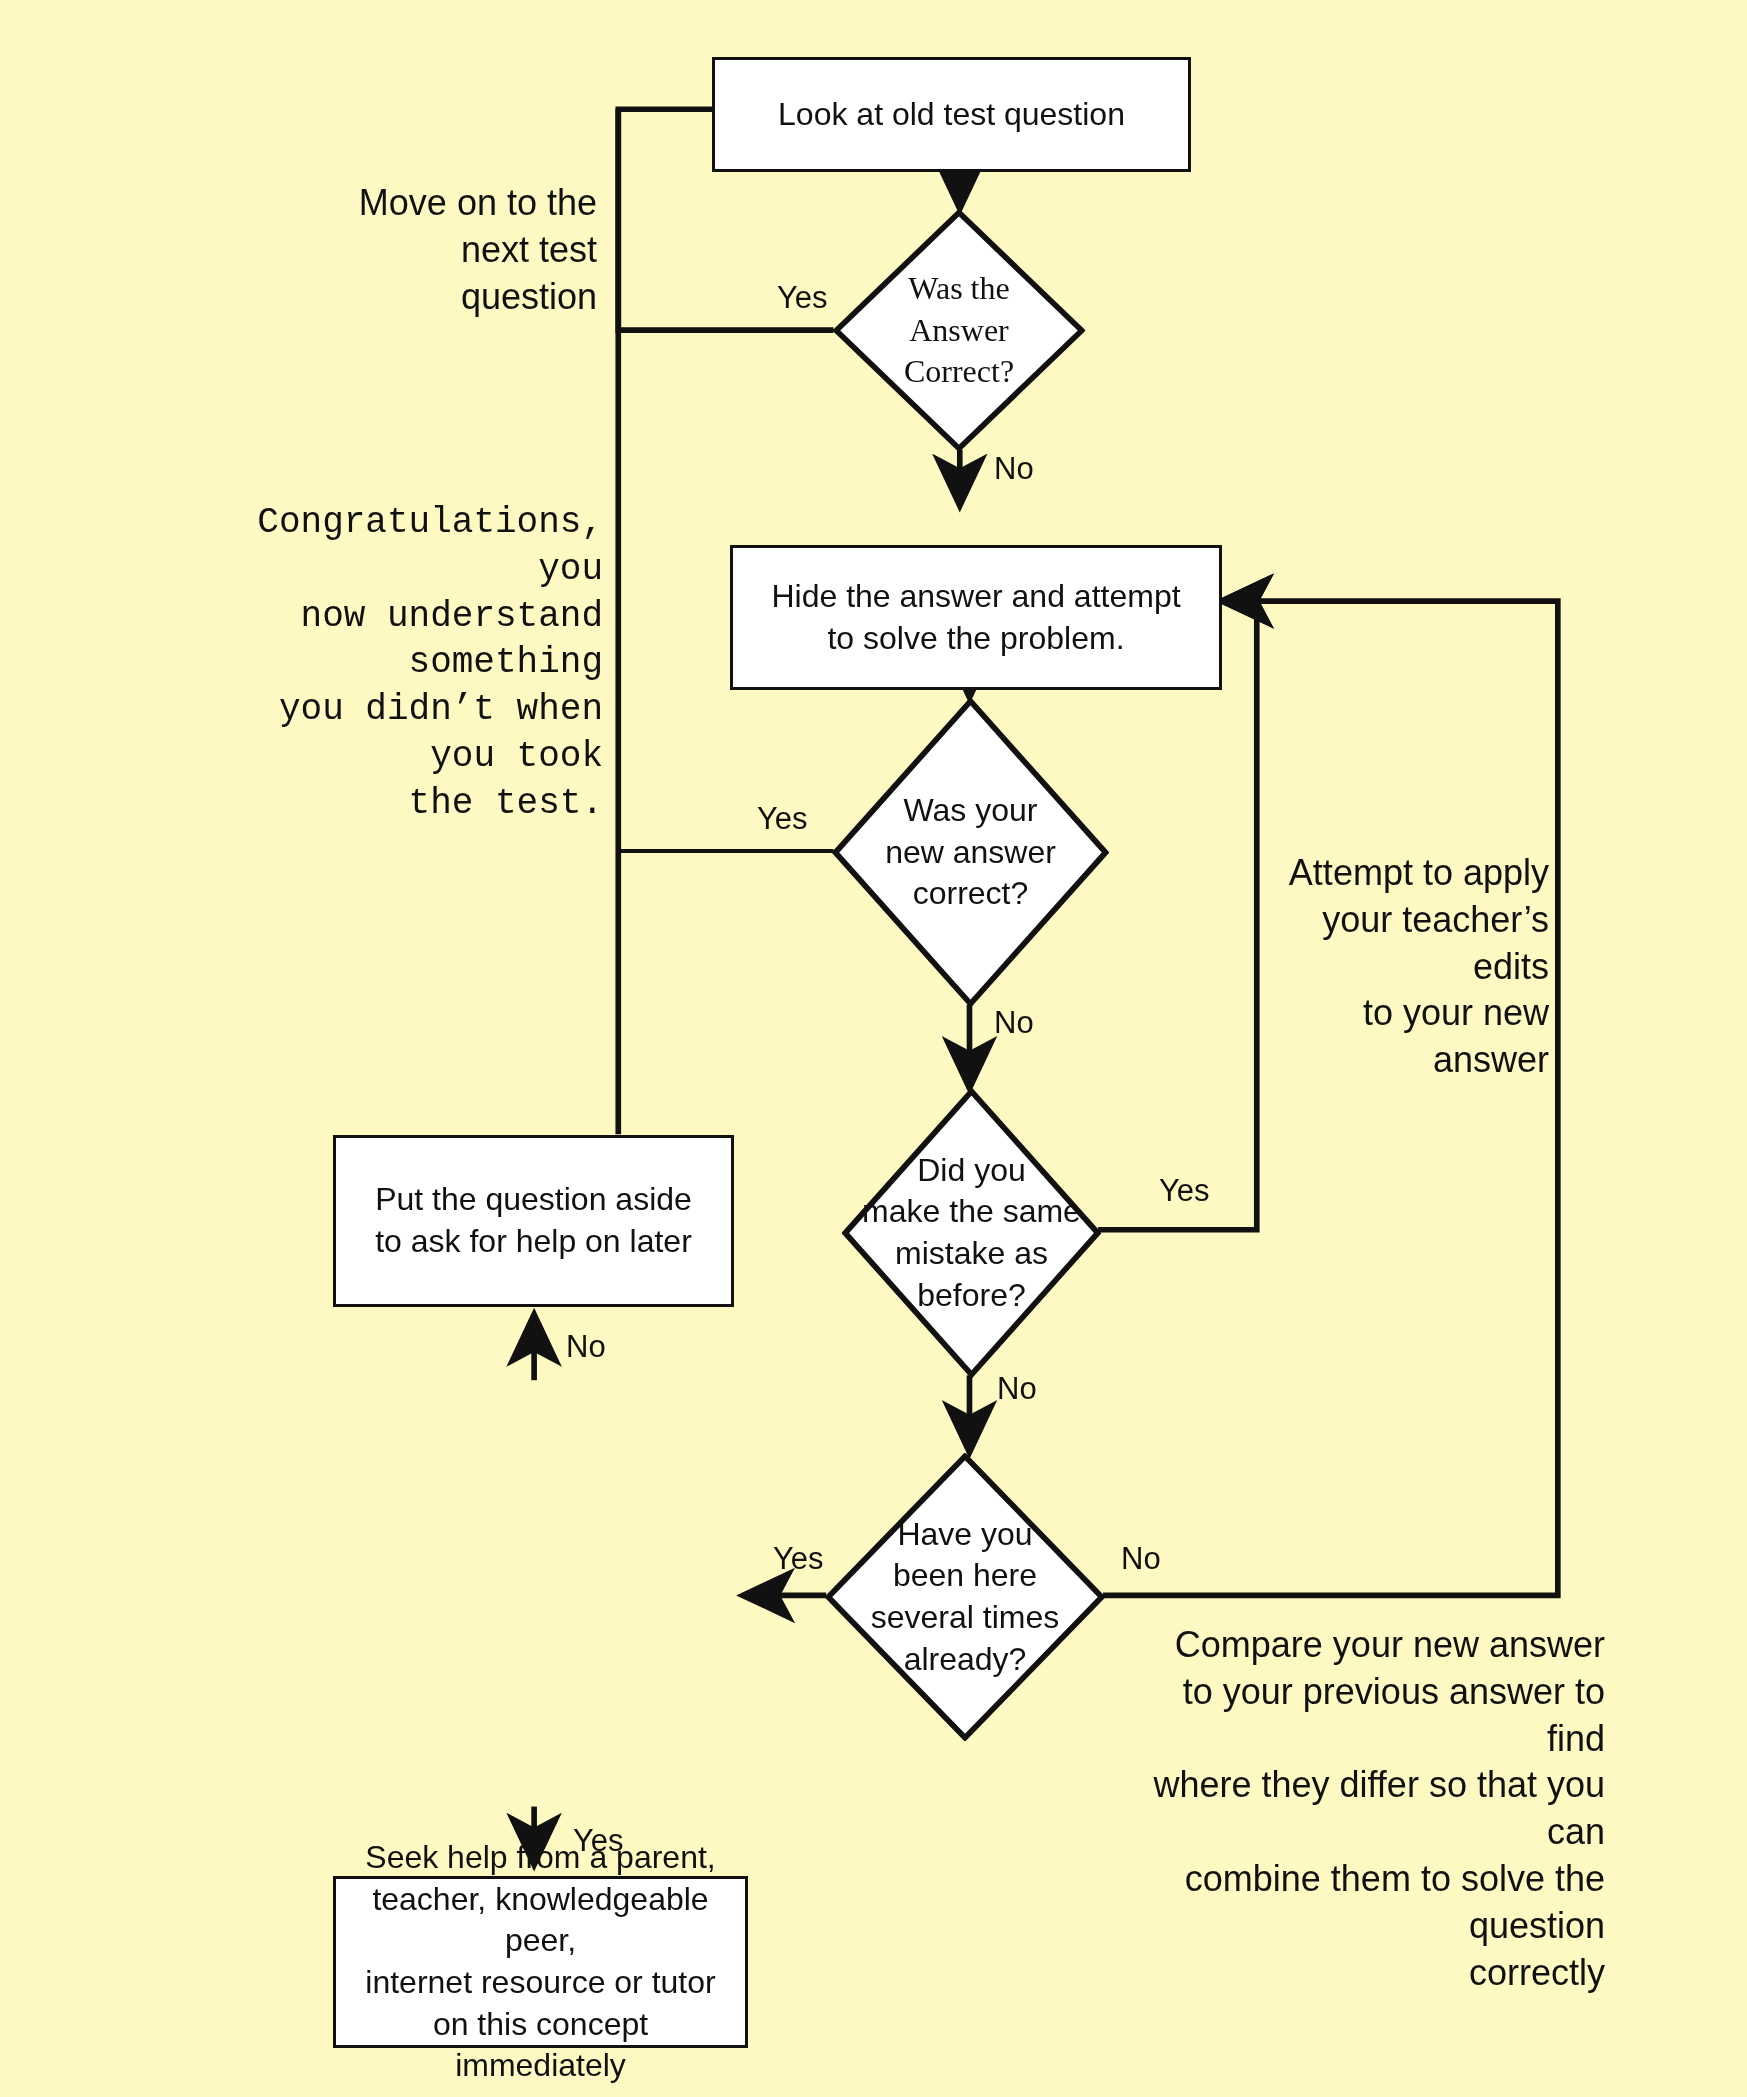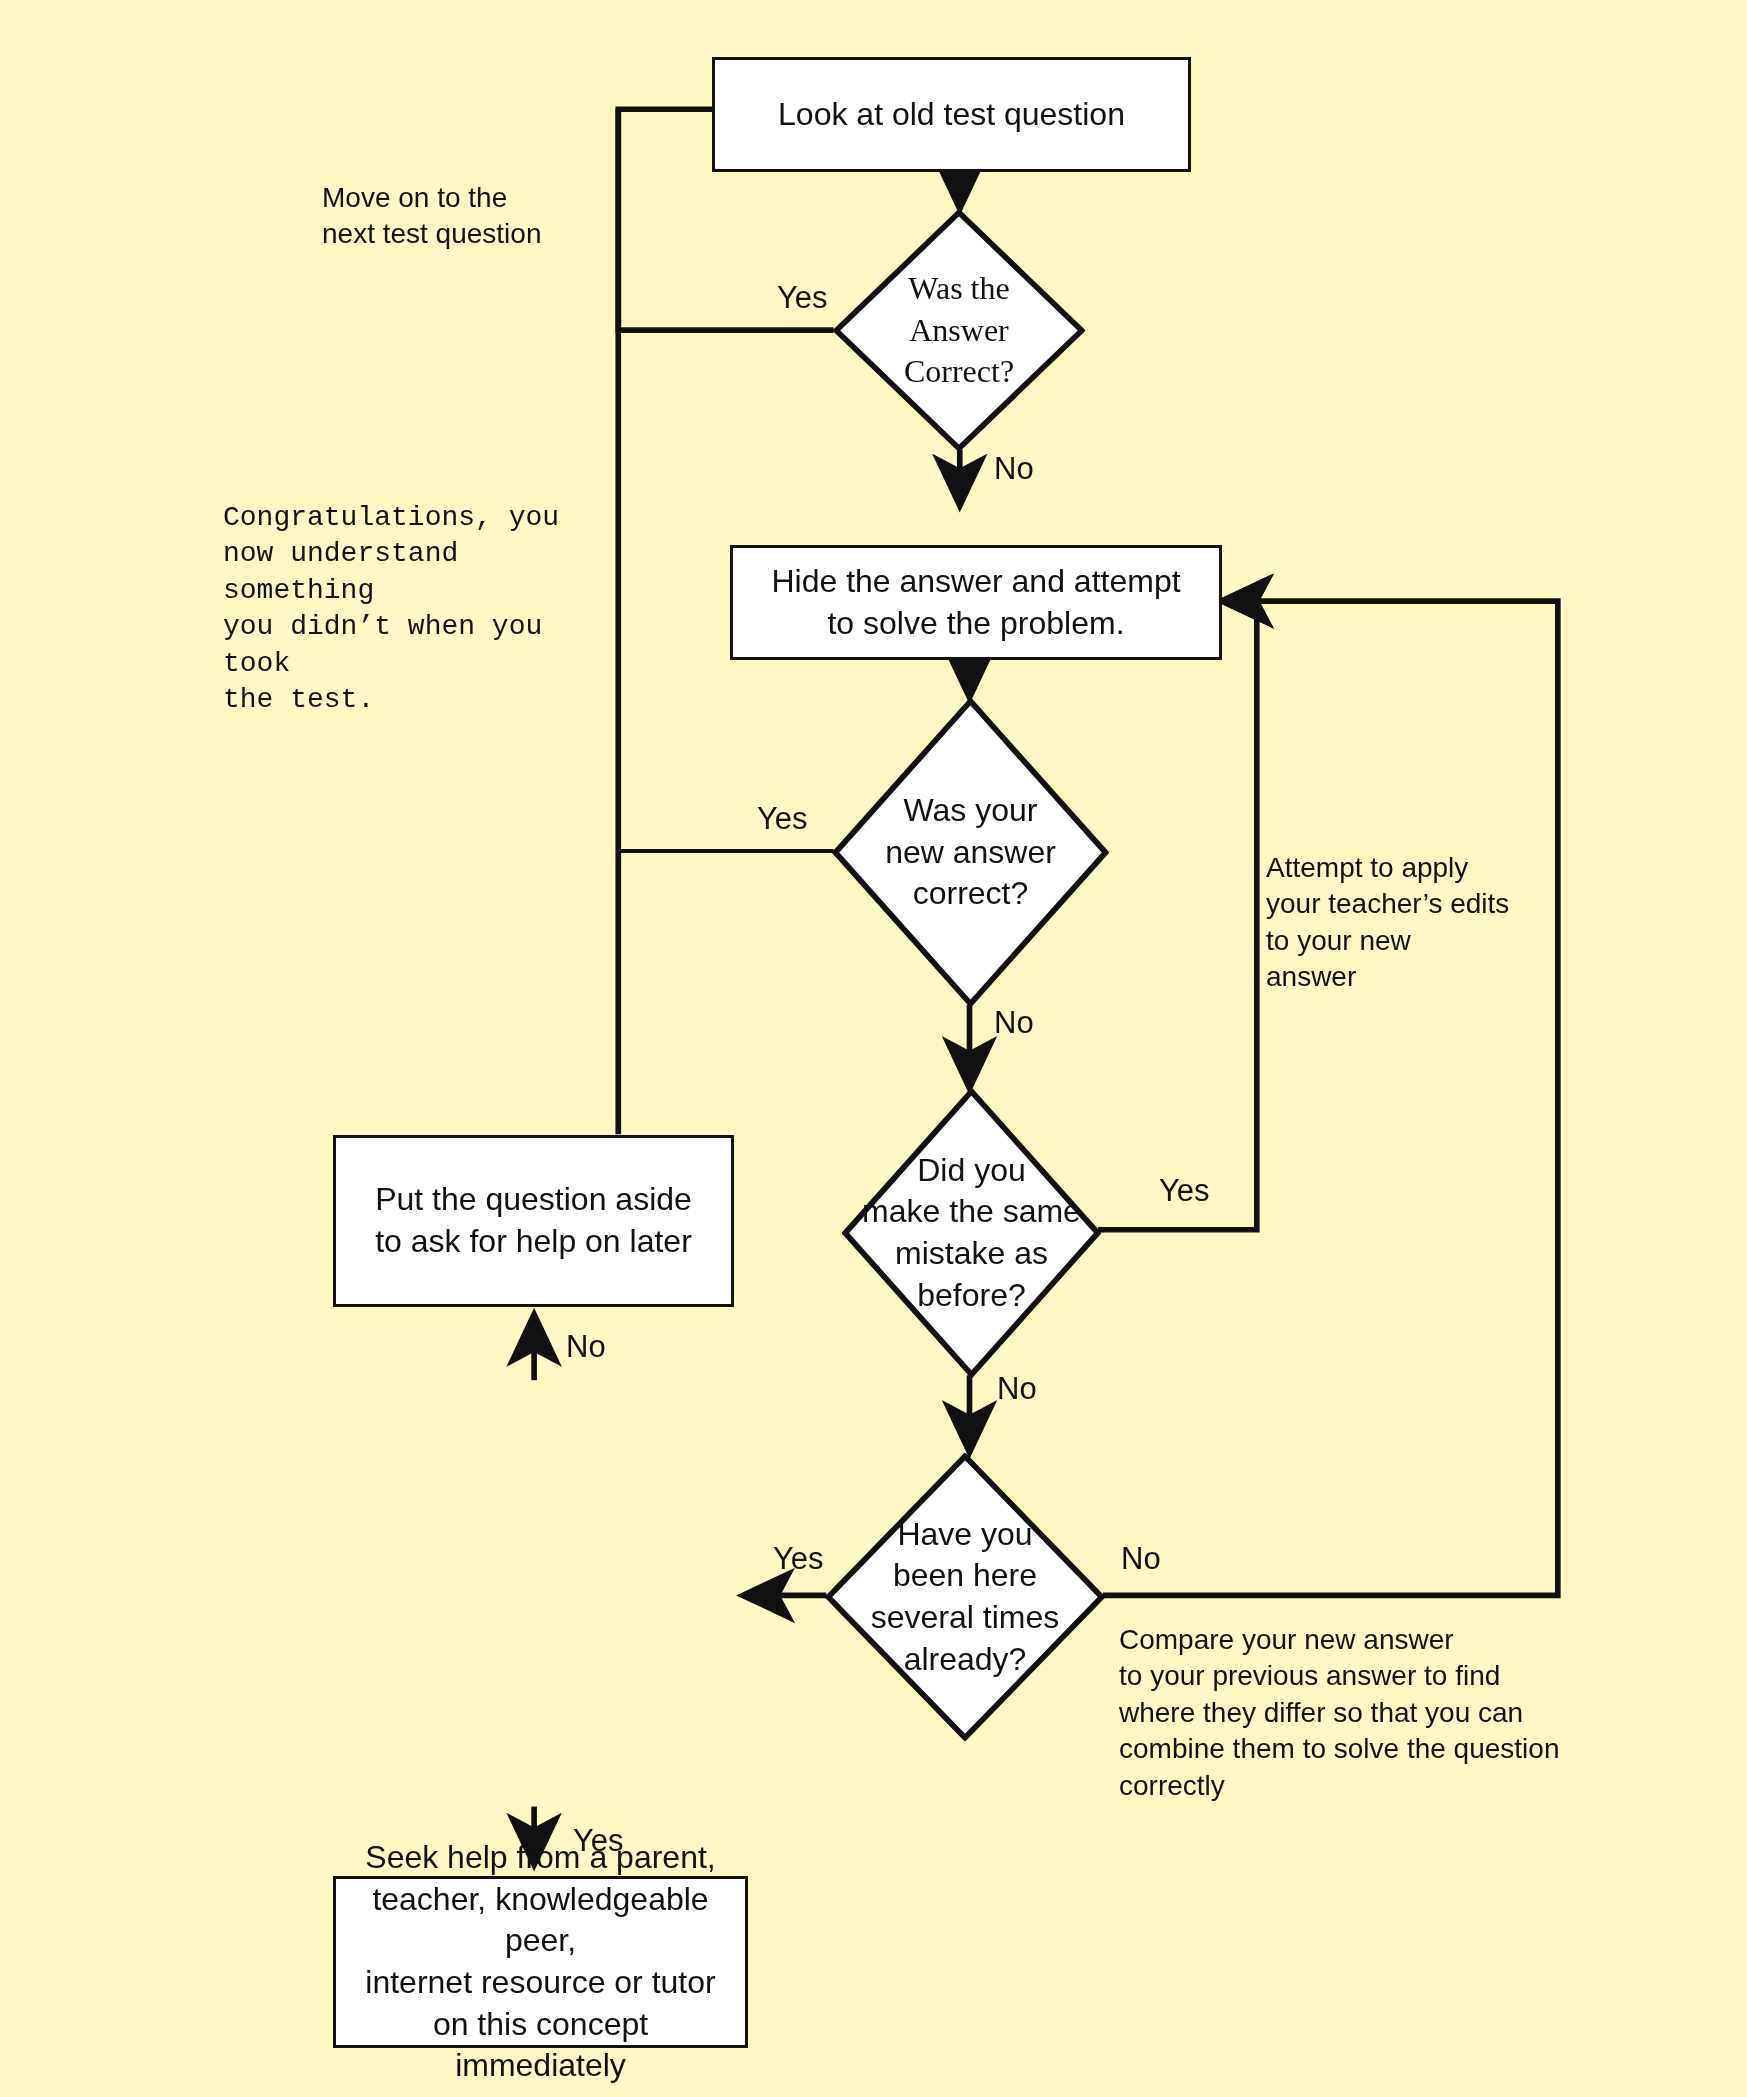--- a/index.html
+++ b/index.html
@@ -7,21 +7,21 @@
   #stage{position:relative;width:1748px;height:2097px;overflow:hidden;background:#fef9c3;}
   svg.edges{position:absolute;left:0;top:0;width:1748px;height:2097px;}
   .node{position:absolute;display:flex;align-items:center;justify-content:center;text-align:center;box-sizing:border-box;}
   .box{border:3.2px solid #111;background:#fff;}
   .box .txt{font-size:32px;line-height:1.30;padding:0 13px;color:#111;}
   .diamond-wrap{position:absolute;}
   .diamond-wrap .shape{position:absolute;left:0;top:0;}
   .diamond-wrap .txt{position:absolute;left:0;top:0;width:100%;height:100%;
        display:flex;align-items:center;justify-content:center;text-align:center;
        font-size:32px;line-height:1.30;color:#111;}
-  .anno{position:absolute;text-align:left;font-size:28px;line-height:1.30;color:#111;}
+  .anno{position:absolute;text-align:right;font-size:36px;line-height:1.30;color:#111;}
   .edgelabel{position:absolute;font-size:31px;line-height:1;color:#111;white-space:nowrap;}
 </style>
 </head>
 <body>
 
 <div id="stage">
 
   <svg class="edges" viewBox="0 0 2160 2592" preserveAspectRatio="none">
     <defs>
       <marker id="ah" markerWidth="11" markerHeight="11" refX="9.2" refY="5.5" orient="auto" markerUnits="strokeWidth">
@@ -53,21 +53,21 @@
 
     <path d="M660,1706 L660,1625" stroke="#111" stroke-width="7" fill="none" marker-end="url(#ah)"></path>
 
     <path d="M660,2233 L660,2305" stroke="#111" stroke-width="7" fill="none" marker-end="url(#ah)"></path>
   </svg>
 
   <div class="node box" style="left:712px;top:57px;width:479px;height:115px;">
     <div class="txt">Look at old test question</div>
   </div>
 
-  <div class="node box" style="left:730px;top:545px;width:492px;height:115px;">
+  <div class="node box" style="left:730px;top:545px;width:492px;height:145px;">
     <div class="txt">Hide the answer and attempt<br>to solve the problem.</div>
   </div>
 
   <div class="node box" style="left:333px;top:1135px;width:401px;height:172px;">
     <div class="txt">Put the question aside<br>to ask for help on later</div>
   </div>
 
   <div class="node box" style="left:333px;top:1876px;width:415px;height:172px;">
     <div class="txt">Seek help from a parent,<br>teacher, knowledgeable peer,<br>internet resource or tutor<br>on this concept immediately</div>
   </div>

